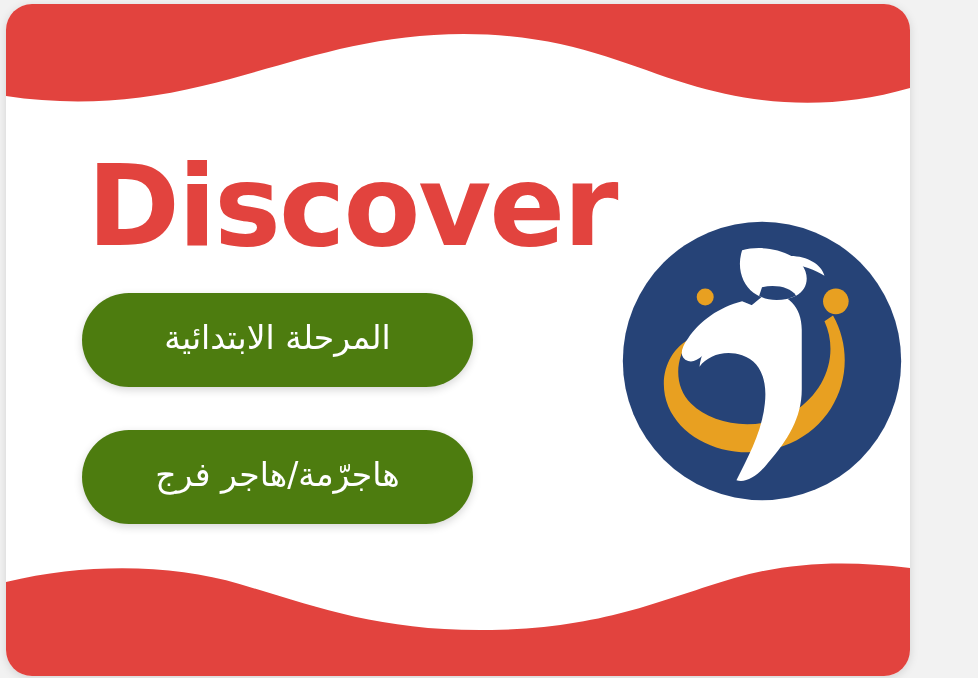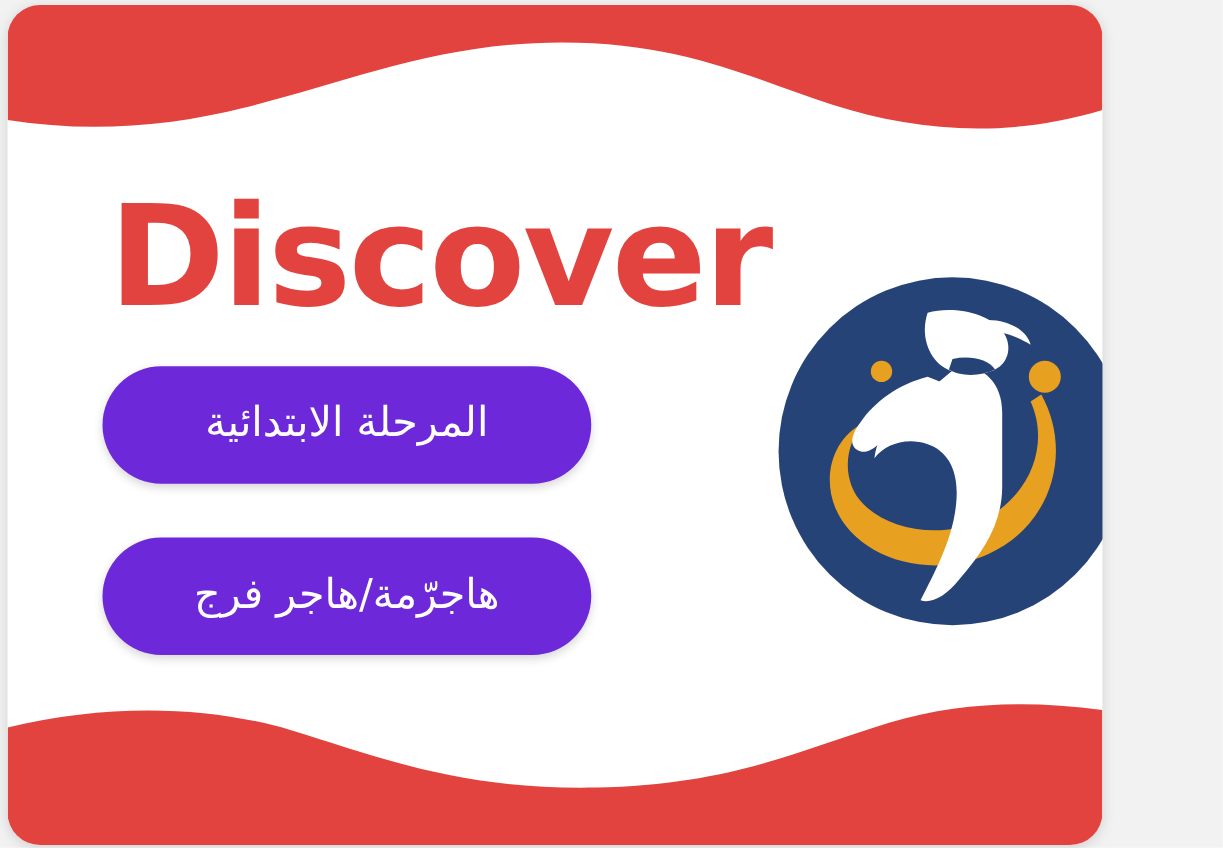--- a/index.html
+++ b/index.html
@@ -18,20 +18,21 @@
   #card {
     position: absolute;
     left: 6px;
     top: 4px;
     width: 876px;
     height: 672px;
     background: #ffffff;
     border-radius: 26px;
     box-shadow: 0 2px 10px rgba(0,0,0,0.13);
     overflow: hidden;
+    padding-left: 28px;
   }
 
   
   .wave {
     position: absolute;
     left: 0;
     width: 100%;
     display: block;
   }
   #wave-top {
@@ -59,21 +60,21 @@
     line-height: 1;
     color: #E2433E;
     white-space: nowrap;
   }
 
   .pill {
     position: absolute;
     left: 76px;
     width: 391px;
     height: 94px;
-    background: #6d28d9;
+    background: #4d7c0f;
     border-radius: 47px;
     box-shadow: 0 3px 8px rgba(0,0,0,0.16);
     display: flex;
     align-items: center;
     justify-content: center;
     box-sizing: border-box;
     padding-bottom: 4px;
   }
   #pill-stage { top: 289px; }
   #pill-teacher { top: 426px; }

